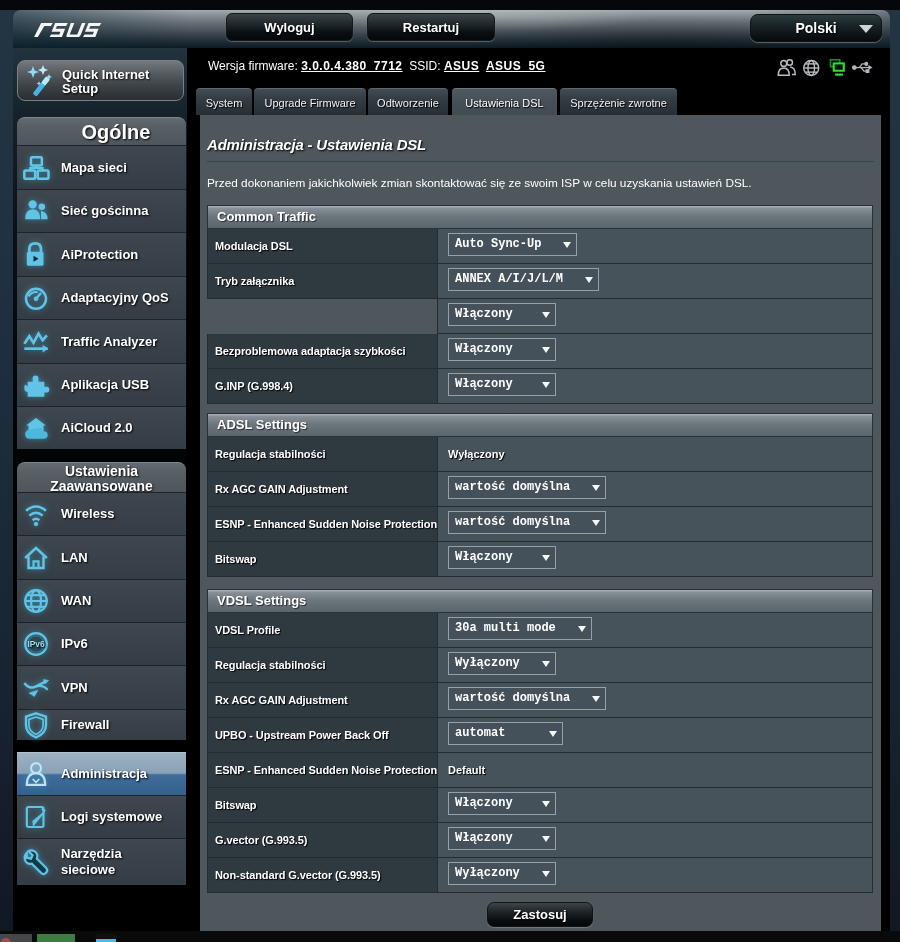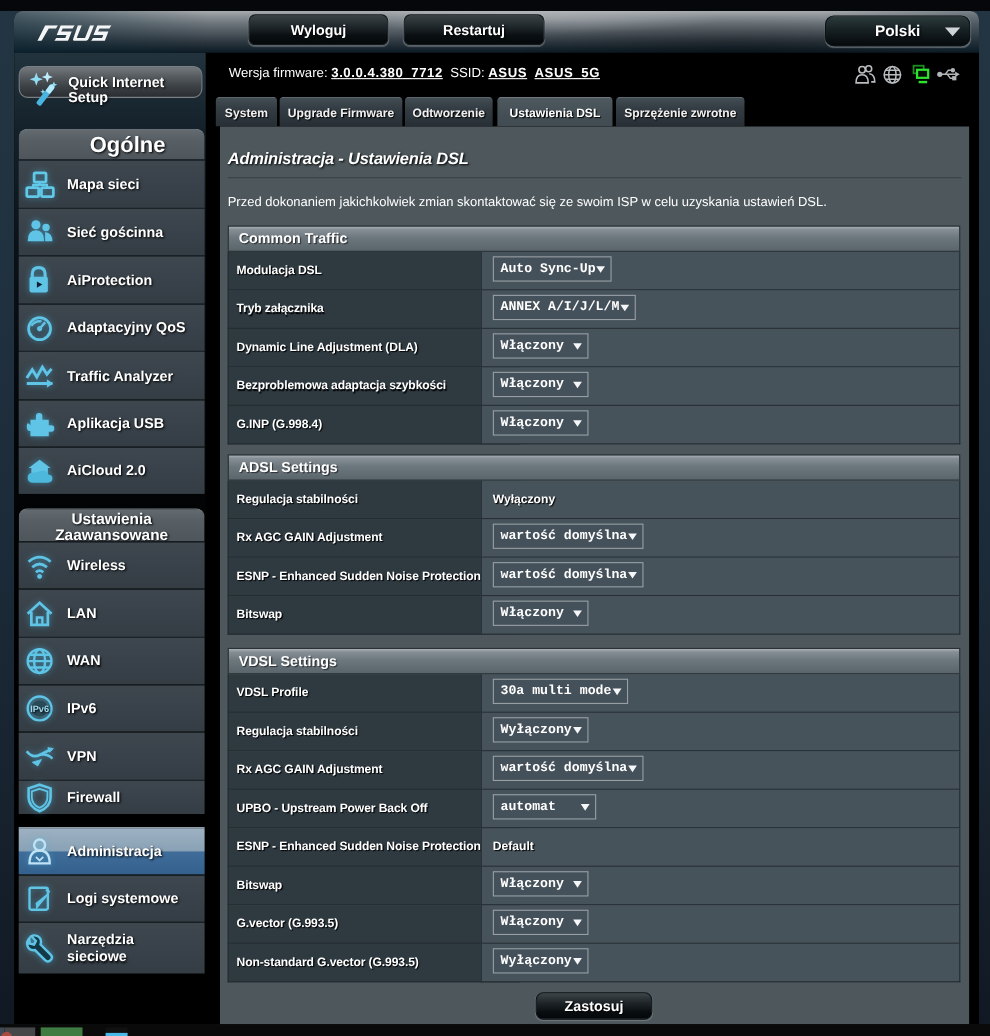--- a/index.html
+++ b/index.html
@@ -20,43 +20,43 @@
   background:linear-gradient(180deg,#3a4246 0%,#20272b 40%,#0a0f12 70%,#04080a 100%); border:1px solid #14191c; box-shadow:0 1px 1px rgba(255,255,255,0.25); text-shadow:1px 1px 2px #000; }
 #btn-wyloguj { left:226px; width:127px; }
 #btn-restartuj { left:367px; width:128px; }
 #btn-polski { left:750px; top:14px; width:132px; height:28px; border-radius:8px; color:#fff; font-size:14px; font-weight:bold; text-align:center; line-height:27px;
   background:linear-gradient(180deg,#2c3b3d 0%,#172124 45%,#060a0c 100%); border:1px solid #0c1113; box-shadow:0 1px 1px rgba(255,255,255,0.3); text-shadow:1px 1px 2px #000; }
 #btn-polski .arr { position:absolute; right:8px; top:10px; width:0; height:0; border-left:7px solid transparent; border-right:7px solid transparent; border-top:8px solid #cdd3d6; }
 #fwline { left:208px; top:59px; width:560px; height:16px; color:#fff; font-size:12px; }
 #fwline u { letter-spacing:0.5px; }
 #fwline u { text-decoration:underline; font-weight:bold; }
 #statusicons { left:770px; top:57px; width:110px; height:22px; }
-.tab { top:88px; height:27px; border-radius:4px 4px 0 0; color:#f0f0f0; white-space:nowrap; overflow:hidden; font-size:11px; font-weight:bold; text-align:center; line-height:28px;
+.tab { top:88px; height:27px; border-radius:4px 4px 0 0; color:#f0f0f0; white-space:nowrap; overflow:hidden; font-size:11px; font-weight:normal; text-align:center; line-height:28px;
   background:linear-gradient(180deg,#434d54 0%,#343d44 35%,#272f35 100%); border-top:1px solid #5c666d; text-shadow:1px 1px 1px #000; }
 .tab.active { background:linear-gradient(180deg,#4d585f 0%,#434e55 60%,#414b52 100%); border-top:1px solid #6e787f; color:#fff; }
 #sidebarbg { left:13px; top:48px; width:174px; height:883px; background:linear-gradient(180deg,#22333d 0%,#14212a 8%,#0a1218 20%,#04080b 35%,#000 55%); }
-#qis { left:17px; top:60px; width:167px; height:29px; border-radius:8px; background:linear-gradient(180deg,#74797d 0%,#5a5f63 28%,#3e4347 62%,#2a2e32 100%); border:1px solid #7b8085; }
+#qis { left:17px; top:60px; width:167px; height:41px; border-radius:8px; background:linear-gradient(180deg,#74797d 0%,#5a5f63 28%,#3e4347 62%,#2a2e32 100%); border:1px solid #7b8085; }
 #qis .txt { position:absolute; left:44px; top:7px; color:#fff; font-size:13px; font-weight:bold; line-height:14px; text-shadow:1px 1px 2px #000; }
 .sechead { left:17px; width:169px; background:linear-gradient(180deg,#636b71 0%,#575f65 35%,#4e565c 100%); border-radius:8px 8px 0 0; border-top:1px solid #7e868c; color:#fff; font-weight:bold; text-align:center; text-shadow:1px 1px 2px #000; }
 #sh1 { top:117px; height:28px; font-size:20px; line-height:28px;padding-left:29px; }
 #sh2 { top:462px; height:30px; font-size:14px; line-height:15px; padding-top:1px; }
 .mitem { left:17px; width:169px; background:linear-gradient(180deg,#3e474e 0%,#39424a 50%,#343d44 100%); border-top:1px solid #1c2429; color:#fff; font-weight:bold; font-size:13px; text-shadow:1px 1px 2px #000; }
 .mitem.active { background:linear-gradient(180deg,#9db1c2 0%,#8aa2b6 48%,#3f6c99 52%,#33608d 100%); border-top:1px solid #b0c1cf; }
 .mitem .ic { position:absolute; left:4px; top:50%; transform:translateY(-50%); width:30px; height:30px; filter:drop-shadow(0 0 3px rgba(70,185,230,0.55)); }
 .mitem .txt { position:absolute; left:44px; top:50%; transform:translateY(-50%); line-height:16px; }
 #panel { left:200px; top:115px; width:681px; height:816px; background:#4d575c; }
 #ctitle { left:207px; top:136px; width:450px; height:22px; color:#fff; font-size:15px; letter-spacing:-0.2px; font-weight:bold; text-shadow:1px 1px 2px #000;font-style:italic; }
 #cline { left:207px; top:161px; width:667px; height:1px; background:#39434a; }
 #cdesc { left:207px; top:176px; width:660px; height:18px; color:#fff; font-size:11.8px; }
 .tbl { left:207px; width:666px; }
 .thead { height:24px; background:linear-gradient(180deg,#aab1b6 0%,#878f96 12%,#6d777e 45%,#5a646b 100%); border:1px solid #2a3237; color:#fff; font-size:13px; font-weight:bold; line-height:22px; padding-left:9px; text-shadow:1px 1px 1px rgba(0,0,0,0.6); }
 .trow { position:relative; width:666px; height:35px; }
 .tlabel { position:absolute; left:0; top:0; width:266px; height:35px; background:#2e3940; border-left:1px solid #242c31; border-bottom:1px solid #242c31; color:#fff; font-size:11px; letter-spacing:-0.1px; font-weight:bold; line-height:34px; padding-left:7px; text-shadow:1px 1px 1px #000; white-space:nowrap; }
 .tval { position:absolute; left:230px; top:0; width:436px; height:35px; background:#47535b; border-right:1px solid #242c31; border-bottom:1px solid #242c31; border-left:1px solid #242c31; color:#fff; font-size:11px; font-weight:bold; line-height:34px; padding-left:10px; text-shadow:1px 1px 1px #000; white-space:nowrap; }
-.sel { display:inline-block; position:relative; height:23px; margin-top:4px; vertical-align:top; background:#45515a; border:1px solid #98a0a5; color:#fff; font-family:"Liberation Mono",monospace; font-size:12px; font-weight:bold; line-height:21px; padding:0 14px 0 6px; text-shadow:none; }
+.sel { display:inline-block; position:relative; height:23px; margin-top:4px; vertical-align:top; background:#45515a; border:1px solid #98a0a5; color:#fff; font-family:"Liberation Mono",monospace; font-size:12px; font-weight:bold; line-height:21px; padding:0 35px 0 6px; text-shadow:none; }
 .sel .arr { position:absolute; right:5px; top:8px; width:0; height:0; border-left:4.5px solid transparent; border-right:4.5px solid transparent; border-top:6px solid #f4f6f7; }
 #applybtn { left:487px; top:902px; width:106px; height:25px; border-radius:7px; background:linear-gradient(180deg,#3d4549 0%,#1d2327 40%,#090d10 75%,#04070a 100%); border:1px solid #10151a; box-shadow:0 1px 1px rgba(255,255,255,0.2); color:#fff; font-size:13px; font-weight:bold; text-align:center; line-height:24px; text-shadow:1px 1px 1px #000; }
 #taskbar { left:0; top:931px; width:900px; height:11px; background:#0a0a0a; }
 .tb { position:absolute; top:3px; height:8px; }
 </style>
 </head>
 <body>
 <div id="page">
   <div class="abs" id="frame"></div>
   <div class="abs" id="header"></div>
@@ -302,21 +302,20 @@
     <div class="thead">Common Traffic</div>
     <div class="trow">
         <div class="tlabel">Modulacja DSL</div>
         <div class="tval"><span class="sel">Auto Sync-Up<span class="arr"></span></span></div>
       </div>
     <div class="trow">
         <div class="tlabel">Tryb załącznika</div>
         <div class="tval"><span class="sel">ANNEX A/I/J/L/M<span class="arr"></span></span></div>
       </div>
     <div class="trow">
-        <div class="tlabel">Dynamic Line Adjustment (DLA)</div>
         <div class="tval"><span class="sel">Włączony&nbsp;<span class="arr"></span></span></div>
       </div>
     <div class="trow">
         <div class="tlabel">Bezproblemowa adaptacja szybkości</div>
         <div class="tval"><span class="sel">Włączony&nbsp;<span class="arr"></span></span></div>
       </div>
     <div class="trow">
         <div class="tlabel">G.INP (G.998.4)</div>
         <div class="tval"><span class="sel">Włączony&nbsp;<span class="arr"></span></span></div>
       </div>

